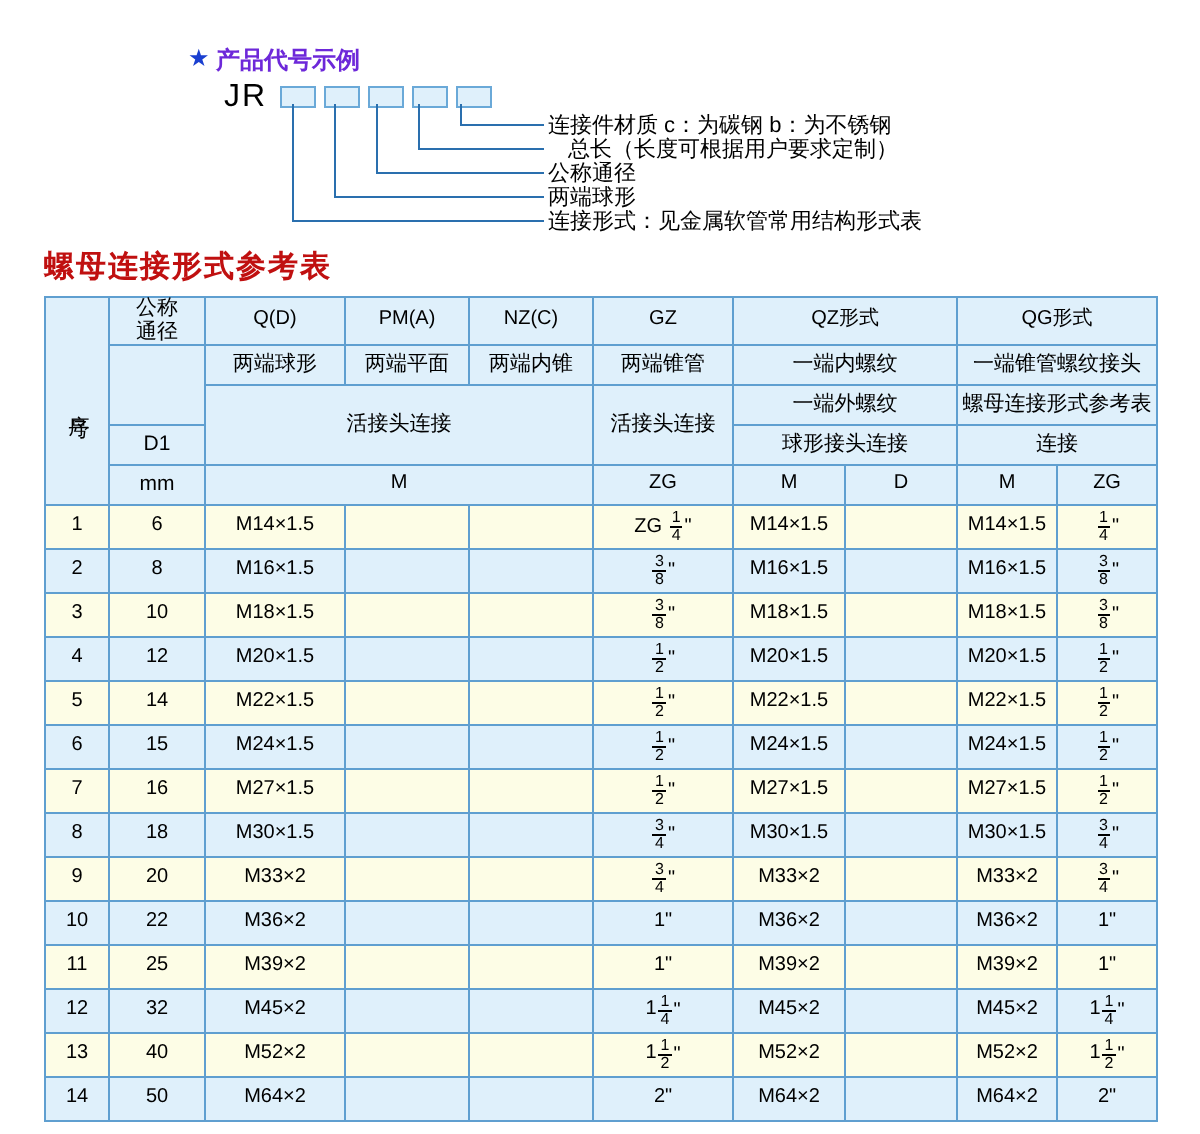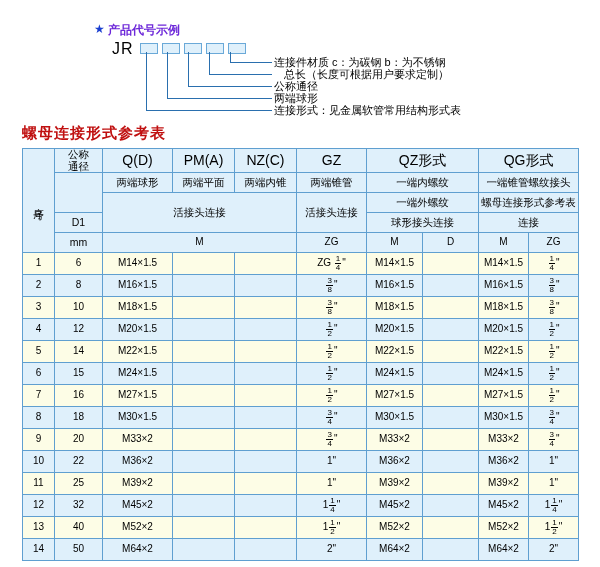--- a/index.html
+++ b/index.html
@@ -62,21 +62,21 @@
     font-size:10px;
     table-layout:fixed;
   }
   th,td{
     border:1px solid #5f9fd0;
     text-align:center;vertical-align:middle;
     padding:0;height:19px;
     line-height:1.05;
   }
   thead th{background:#dff0fb;font-weight:normal;}
-  .hdr-grp{font-size:14px;}
+  .hdr-grp{font-size:10px;}
   .chn{font-size:10.5px;}
   tbody tr.odd td{background:#fdfde6;}
   tbody tr.even td{background:#dff0fb;}
   tbody td{height:21px;}
   .frac{
     display:inline-block;vertical-align:middle;
     text-align:center;font-size:8px;line-height:1;
     margin:0 1px;
   }
   .frac .n{display:block;border-bottom:1px solid #000;padding:0 1px;}

